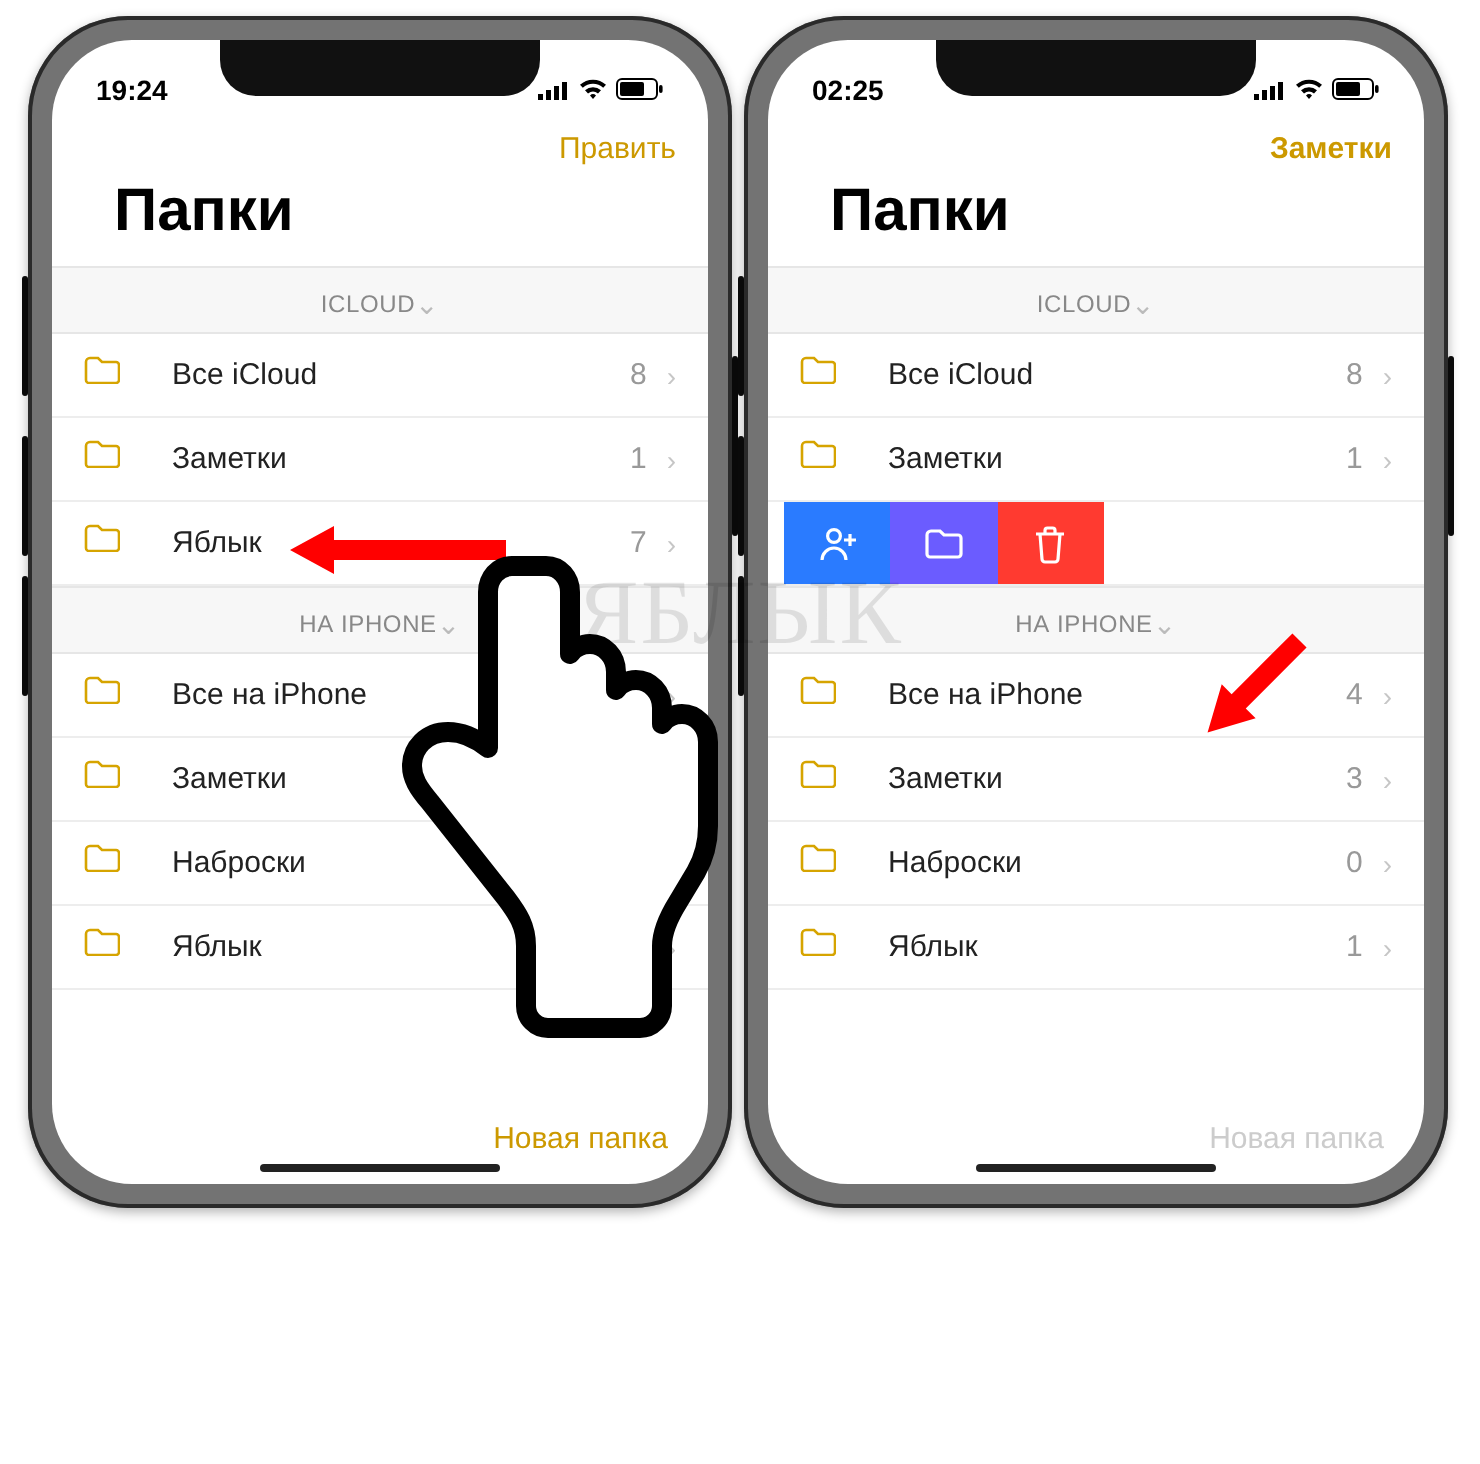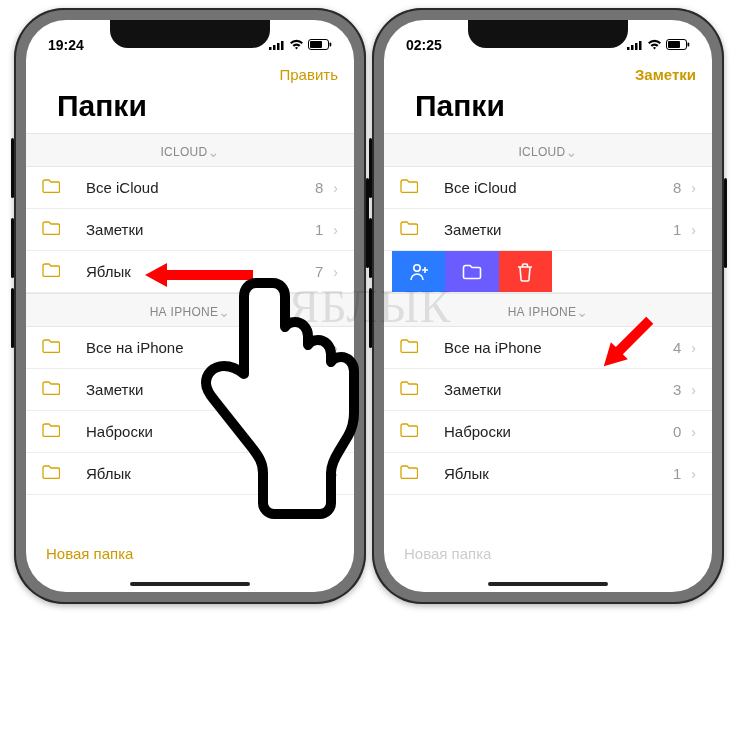--- a/index.html
+++ b/index.html
@@ -44,21 +44,21 @@
   }
   .section-header .chev { color:#bbb; font-size:14px;}
   .row {
     display:flex; align-items:center; height:42px; padding:0 16px 0 16px;
     border-bottom:1px solid #ededed; background:#fff; position:relative;
   }
   .folder-icon { width:20px; margin-right:12px; color:#d6a400; flex:0 0 20px;}
   .row-label { flex:1 1 auto; font-size:15px; color:#222;margin-left:12px;}
   .row-count { font-size:15px; color:#999; margin-right:10px;}
   .row-chevron { color:#c6c6c6; font-size:14px;}
-  .toolbar { position:absolute; bottom:16px; left:0; right:0; display:flex; padding:14px 20px; }
+  .toolbar { position:absolute; bottom:0; left:0; right:0; display:flex; justify-content:flex-end; padding:14px 20px; }
   .toolbar .tool { color:#cc9900; font-size:15px; background:none; border:none; }
   .toolbar .tool.disabled { color:#ccc; }
   .home-indicator { position:absolute; bottom:6px; left:50%; transform:translateX(-50%); width:120px; height:4px; background:#222; border-radius:3px;}
 
   
   .swipe-row { padding:0; overflow:hidden; }
   .swipe-content { display:flex; align-items:center; height:100%; width:100%; transform:translateX(-160px); }
   .swipe-left { display:flex; align-items:center; width:100%; padding:0 16px; }
   .swipe-actions { display:flex; height:100%; flex:0 0 160px; }
   .act { width:53.33px; display:flex; align-items:center; justify-content:center; color:#fff; }

